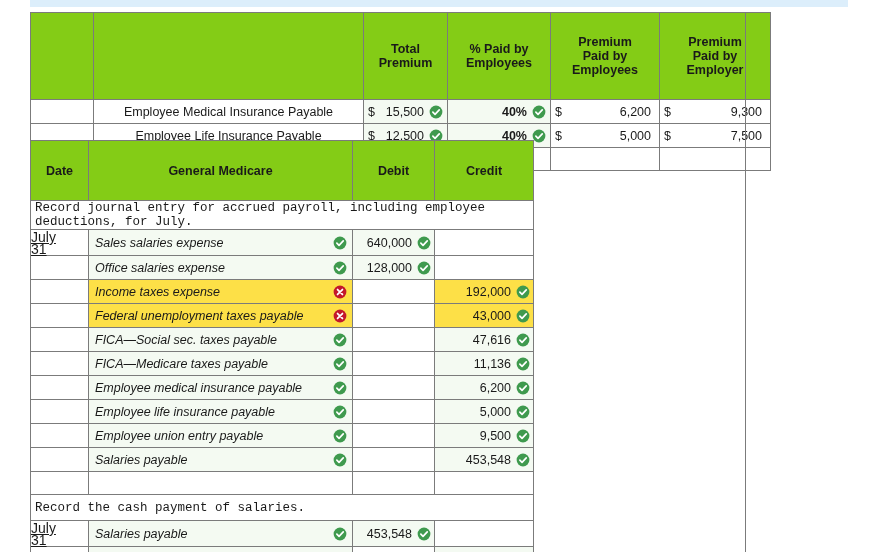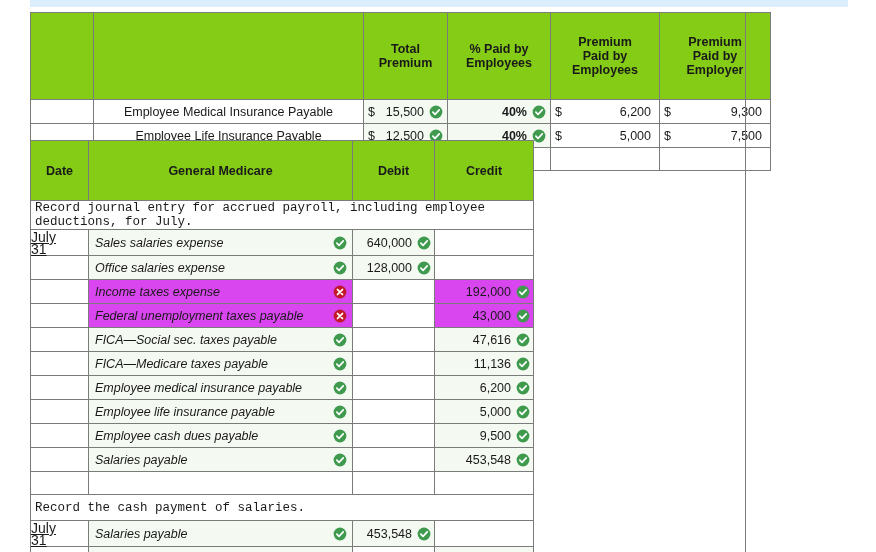--- a/index.html
+++ b/index.html
@@ -30,21 +30,21 @@
     background:#ffffff;
   }
   .hdr{
     background:#84cc16;
     font-weight:bold;
     text-align:center;
     line-height:14px;
     padding:19px 2px;
   }
   .tint-green{background:#f4faf2;}
-  .tint-pink{background:#d946ef;margin-left:8px;}
+  .tint-pink{background:#fde047;margin-left:8px;}
 
   
   .premium-table{
     position:absolute;left:30px;top:12px;width:716px;
   }
   .premium-table td.c0{width:58px;}
   .premium-table td.c1{width:265px;}
   .premium-table td.c2{width:79px;}
   .premium-table td.c3{width:98px;}
   .premium-table td.c4{width:104px;}
@@ -463,21 +463,21 @@
                     <path d="M4.4 8.2 L6.9 10.7 L11.7 5.5" stroke="#ffffff" stroke-width="1.9" fill="none" stroke-linecap="round" stroke-linejoin="round"></path>
                   </svg>
                 </span></span>
             </div>
           </td>
         </tr>
         <tr class="jt-row">
           <td></td>
           <td class="tint-green">
             <div class="acctcell">
-              <span class="lbl">Employee cash dues payable</span>
+              <span class="lbl">Employee union entry payable</span>
               <span class="mk"><span class="mk-wrap">
                   <svg width="14" height="14" viewBox="0 0 16 16">
                     <circle cx="8" cy="8" r="7.3" fill="#3f9a4e"></circle>
                     <path d="M4.4 8.2 L6.9 10.7 L11.7 5.5" stroke="#ffffff" stroke-width="1.9" fill="none" stroke-linecap="round" stroke-linejoin="round"></path>
                   </svg>
                 </span></span>
             </div>
           </td>
           <td class=""></td>
           <td class="tint-green">

